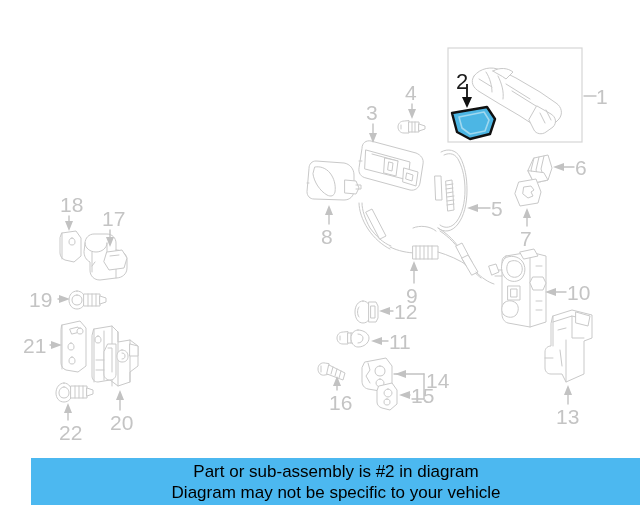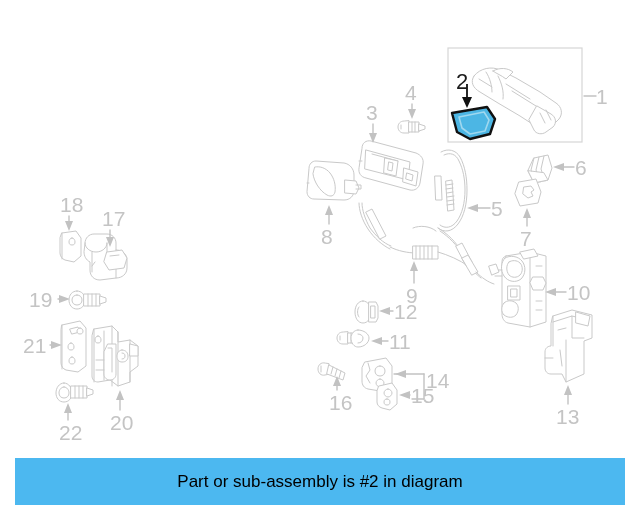--- a/index.html
+++ b/index.html
@@ -82,21 +82,21 @@
   }
   .hl-arrow-line {
     fill: none;
     stroke: #111111;
     stroke-width: 1.8;
   }
   .hl-arrow-head { fill: #111111; }
 
   #caption-banner {
     position: absolute;
-    left: 15px;
+    left: 31px;
     top: 458px;
     width: 610px;
     height: 47px;
     background: #4cb8f0;
     display: flex;
     flex-direction: column;
     align-items: center;
     justify-content: center;
     box-sizing: border-box;
   }
@@ -500,15 +500,16 @@
     <g>
       <path class="callout-line" d="M68 420 L68 410"></path>
       <path class="callout-head" d="M68 403 L64 413 L72 413 Z"></path>
       <text class="callout-label" x="59" y="440">22</text>
     </g>
 
   </svg>
 
   <div id="caption-banner">
     <div class="caption-line">Part or sub-assembly is #2 in diagram</div>
+    <div class="caption-line">Diagram may not be specific to your vehicle</div>
   </div>
 
 </div>
 
 </body></html>

